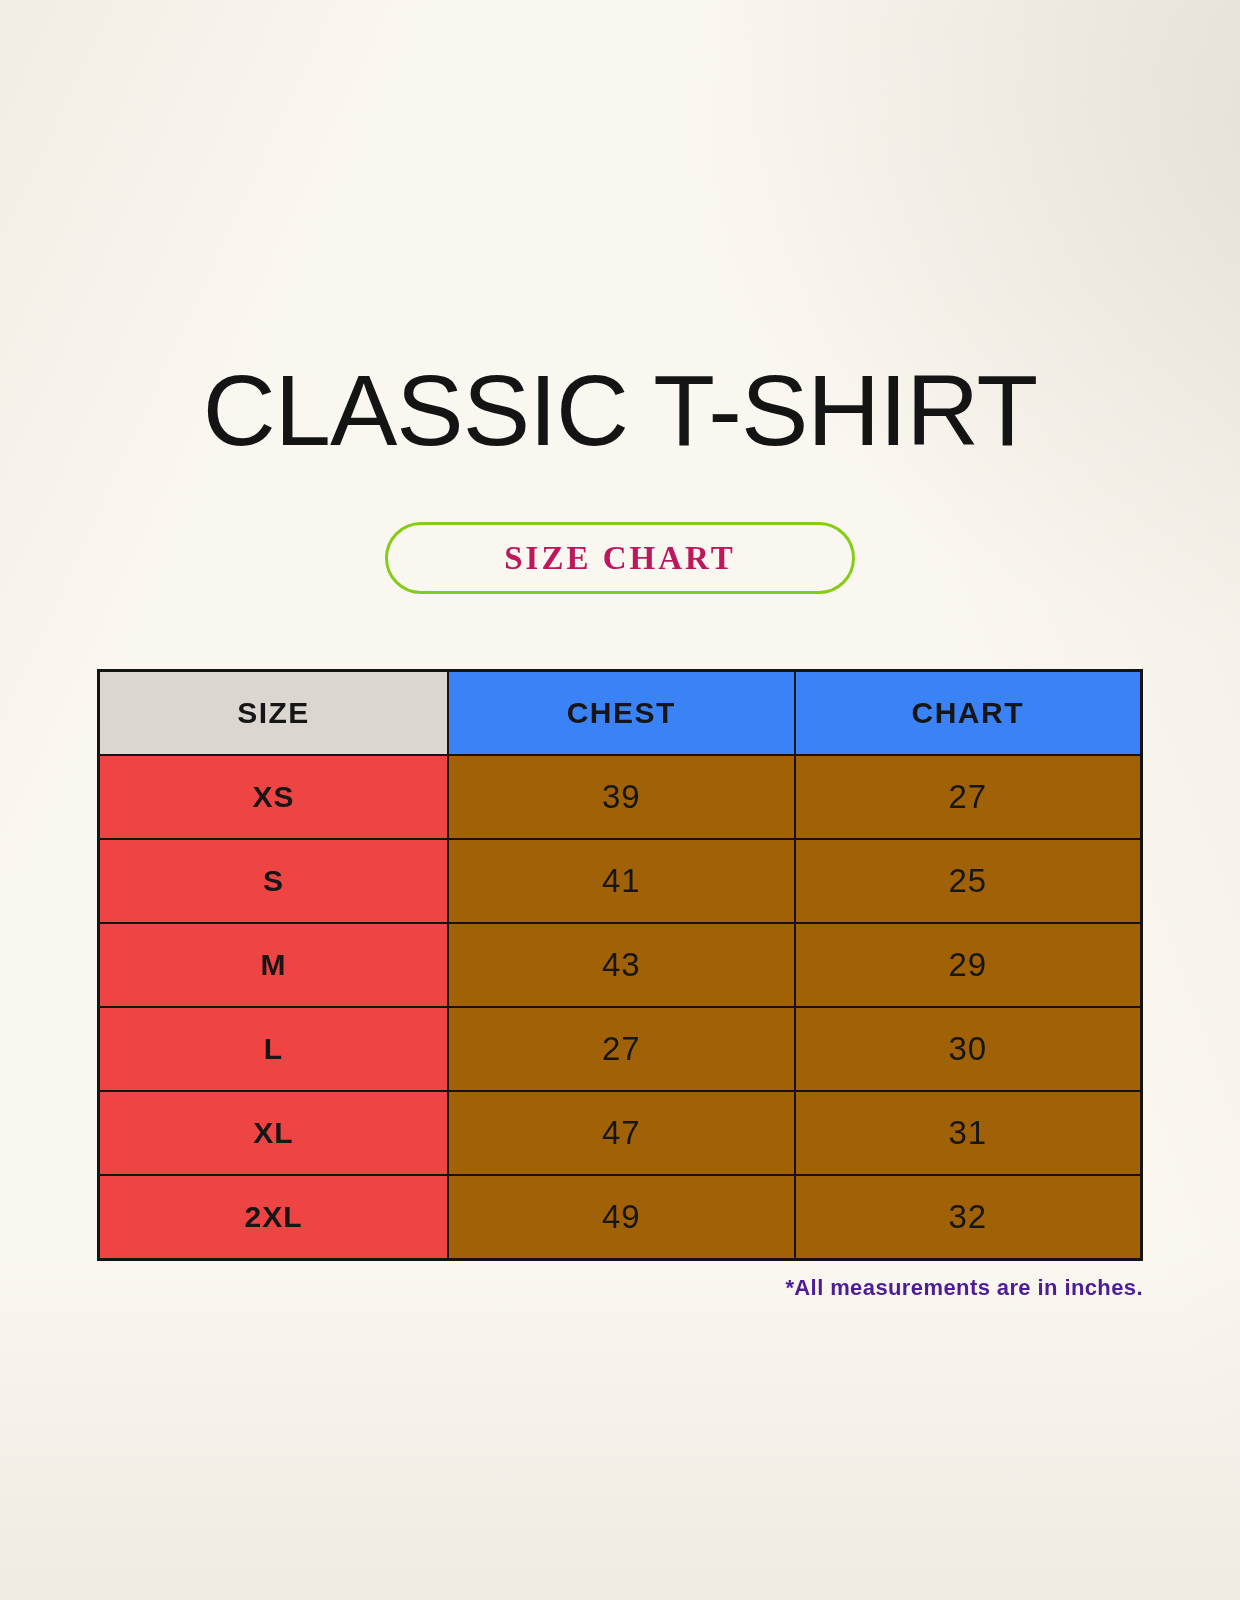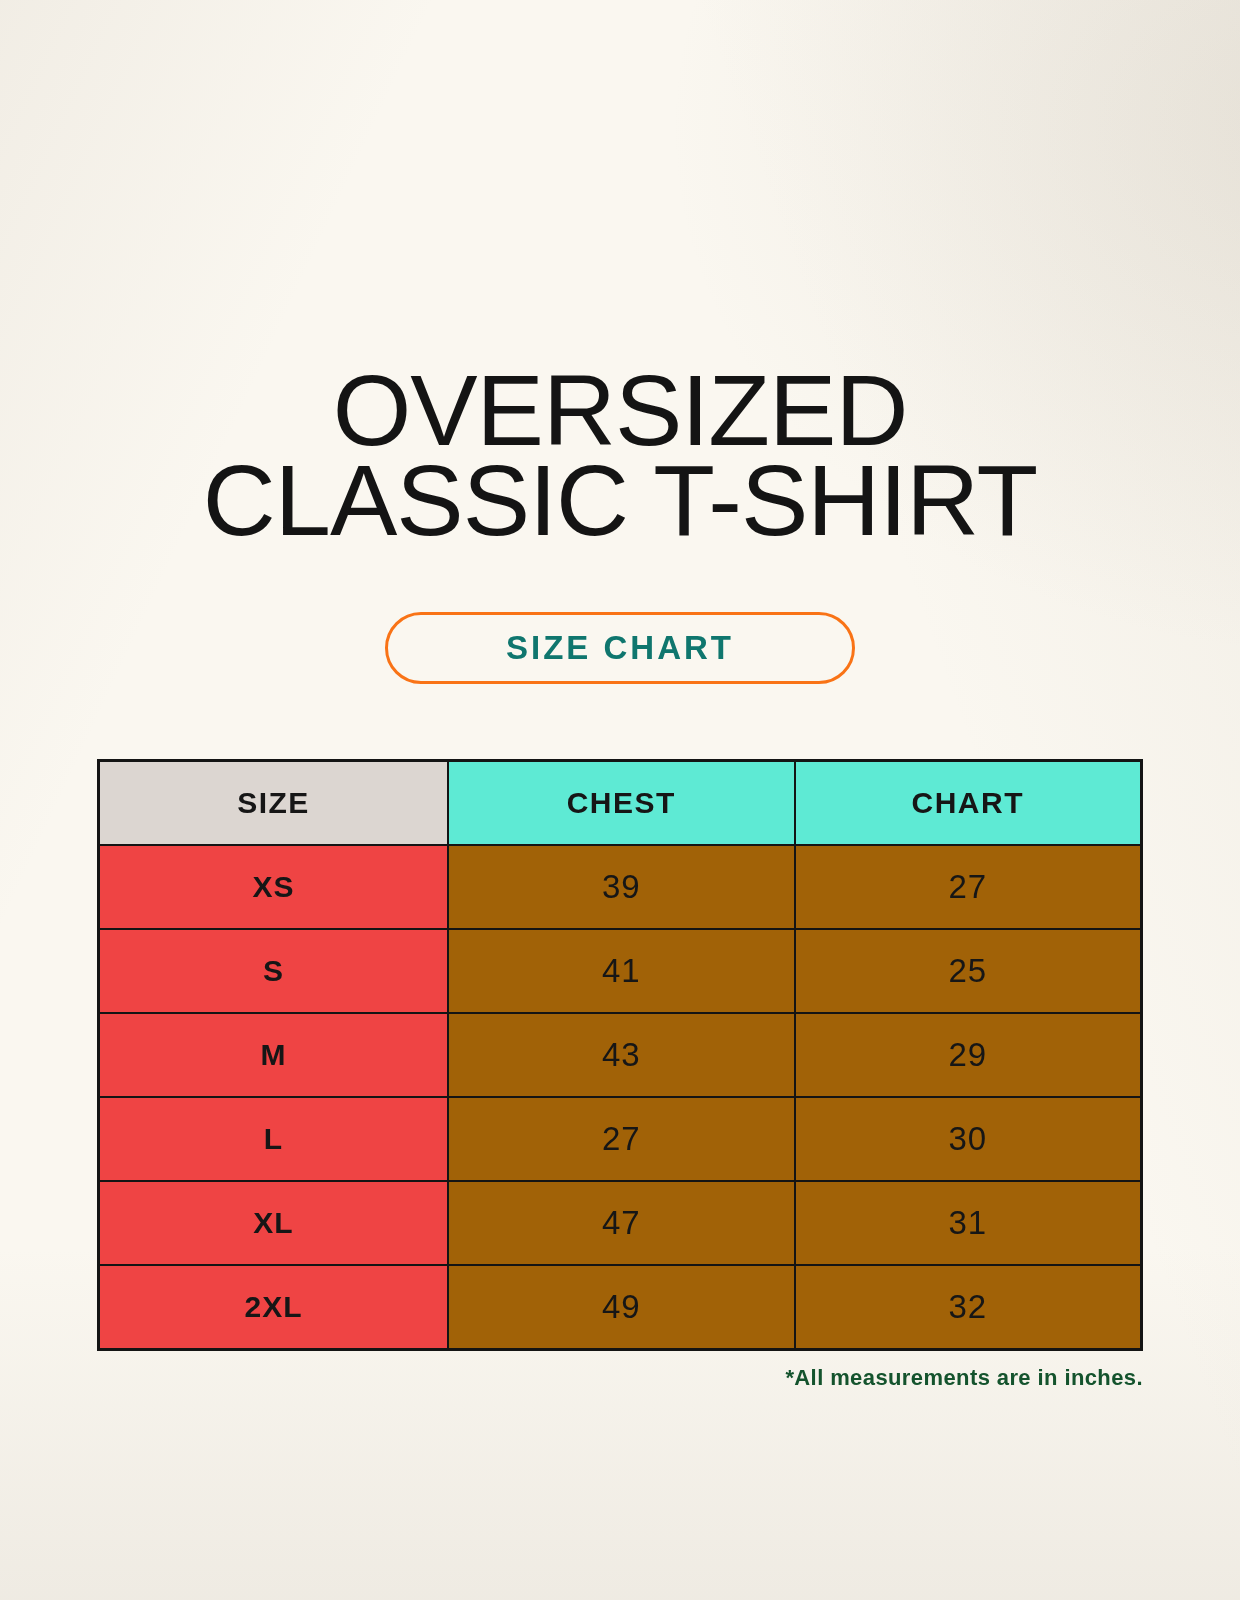--- a/index.html
+++ b/index.html
@@ -35,28 +35,28 @@
     text-align: center;
     margin-top: 53px;
   }
   .badge {
     display: inline-block;
     box-sizing: border-box;
     min-width: 470px;
     height: 72px;
     line-height: 66px;
     padding: 0 40px;
-    border: 3px solid #f97316;
+    border: 3px solid #84cc16;
     border-radius: 38px;
     background: transparent;
-    font-family: Liberation Sans, sans-serif;
+    font-family: Liberation Serif, serif;
     font-size: 33px;
     font-weight: 700;
     letter-spacing: 3px;
-    color: #0f766e;
+    color: #be185d;
     cursor: pointer;
   }
   .size-table {
     width: 1046px;
     margin: 75px auto 0 auto;
     border-collapse: collapse;
     table-layout: fixed;
     border: 3px solid #141414;
   }
   .size-table th, .size-table td {
@@ -65,50 +65,49 @@
     vertical-align: middle;
     height: 82px;
     padding: 0;
   }
   .size-table th {
     font-size: 30px;
     font-weight: 700;
     letter-spacing: 1.5px;
   }
   th.col-size  { background: #dcd6d1; width: 33.5%; }
-  th.col-chest, th.col-length { background: #5eead4; width: 33.25%; }
+  th.col-chest, th.col-length { background: #3b82f6; width: 33.25%; }
   td.cell-size {
     background: #ef4444;
     font-size: 30px;
     font-weight: 700;
     letter-spacing: 1px;
   }
   td.cell-value {
     background: #a16207;
     font-size: 33px;
     font-weight: 400;
     letter-spacing: 1px;
   }
   .footnote {
     width: 1046px;
     margin: 14px auto 0 auto;
     text-align: right;
     font-size: 22px;
     font-weight: 700;
     letter-spacing: 0.4px;
-    color: #14532d;
+    color: #4c1d95;
   }
 </style>
 </head>
 <body>
 
 <div class="page">
 
   <h1 class="title">
-    <span class="line">OVERSIZED</span>
     <span class="line">CLASSIC T-SHIRT</span>
   </h1>
 
   <div class="badge-row">
     <button class="badge">SIZE CHART</button>
   </div>
 
   <table class="size-table">
     <thead>
       <tr>

